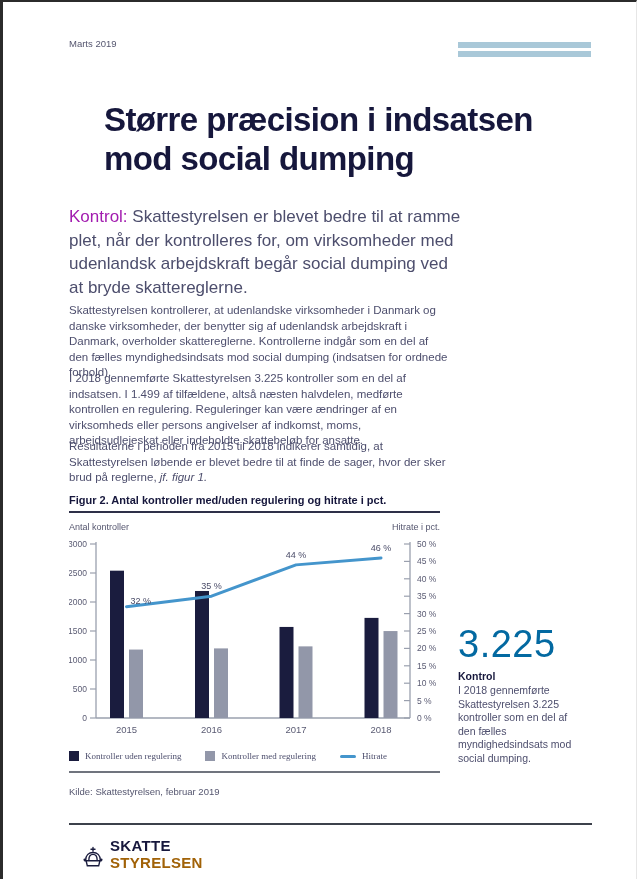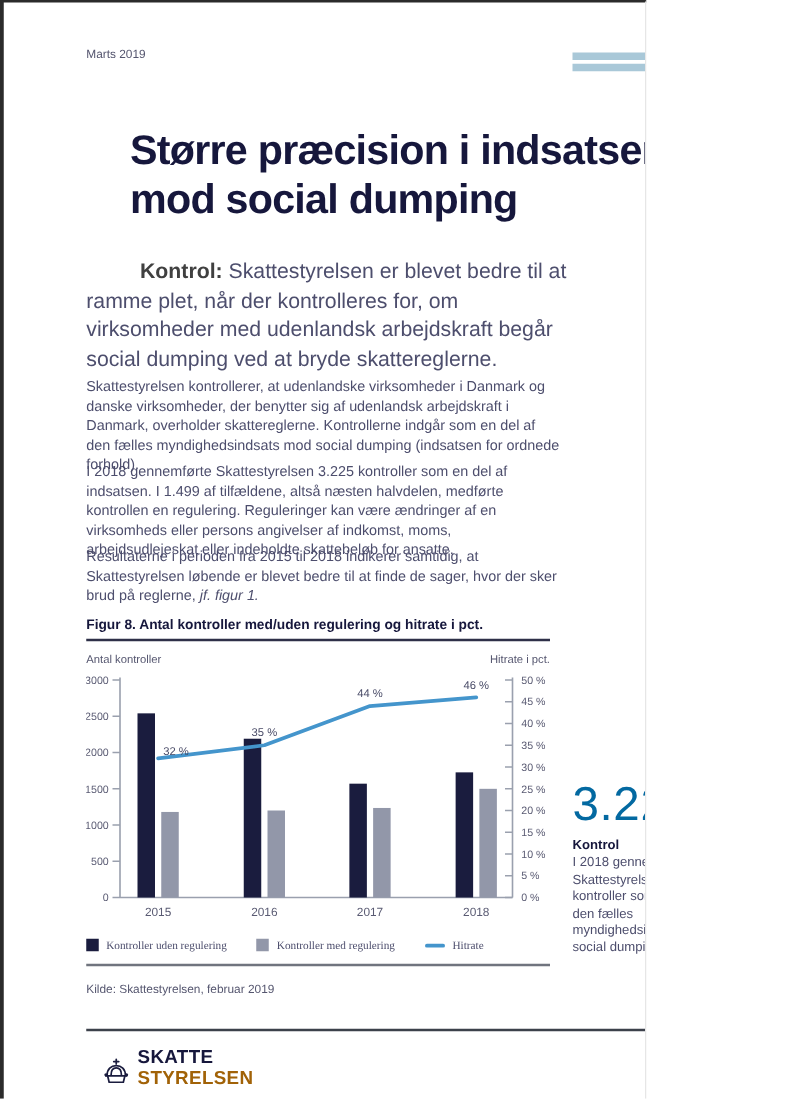--- a/index.html
+++ b/index.html
@@ -1,34 +1,34 @@
 <!DOCTYPE html>
 <html lang="da"><head>
 <meta charset="utf-8">
 <style>
   * { margin:0; padding:0; box-sizing:border-box; }
   html,body { background:#ffffff; }
   body { font-family:"Liberation Sans", sans-serif; }
   .page {
-    position:relative; width:517px; height:879px; background:#ffffff;
+    position:relative; width:637px; height:879px; background:#ffffff;
     border-left:3px solid #2b2b2b; border-top:2px solid #2b2b2b;
     border-right:1px solid #e6e6e6; overflow:hidden;
   }
   .abs { position:absolute; }
   .date { left:66px; top:36px; font-size:9.5px; color:#55566f; }
   .stripe { left:455px; width:133px; height:6px; background:#a9c8d8; }
   .stripe1 { top:40px; } .stripe2 { top:49px; }
   .title {
     left:64px; top:98px; width:520px; color:#16173c;
     font-size:33px; font-weight:800; line-height:39px; letter-spacing:-0.6px;margin-left:37px;
   }
   .lead {
     left:66px; top:203px; width:397px; font-size:17px; line-height:23.5px; color:#4d4e6d;
   }
-  .lead b { color:#404040; font-weight:700;margin-left:43px; }
+  .lead b { color:#a21caf; font-weight:400; }
   .para { left:66px; width:380px; font-size:11.5px; line-height:15.5px; color:#4d4e6d; }
   .p1 { top:301px; } .p2 { top:369px; } .p3 { top:437px; }
   .fig-title { left:66px; top:492px; width:371px; font-size:11px; font-weight:700; color:#16173c; }
   .fig-rule { left:66px; top:509px; width:371px; height:2px; background:#2e3048; }
   .axis-label { top:520px; font-size:9px; color:#55566f; }
   .axis-label-left { left:66px; }
   .axis-label-right { left:66px; width:371px; text-align:right; }
   .chart-wrap { left:66px; top:536px; width:371px; height:202px; }
   .legend { left:66px; top:749px; width:371px; display:flex; align-items:center; font-size:9px; color:#4d4e6d; }
   .legend-swatch { display:inline-block; width:10px; height:10px; margin-right:6px; }
@@ -59,21 +59,21 @@
     <span>Større præcision i indsatsen</span><br>
     <span>mod social dumping</span>
   </h1>
 
   <p class="abs lead"><b>Kontrol:</b><span> Skattestyrelsen er blevet bedre til at ramme plet, når der kontrolleres for, om virksomheder med udenlandsk arbejdskraft begår social dumping ved at bryde skattereglerne.</span></p>
 
   <p class="abs para p1">Skattestyrelsen kontrollerer, at udenlandske virksomheder i Danmark og danske virksomheder, der benytter sig af udenlandsk arbejdskraft i Danmark, overholder skattereglerne. Kontrollerne indgår som en del af den fælles myndighedsindsats mod social dumping (indsatsen for ordnede forhold).</p>
   <p class="abs para p2">I 2018 gennemførte Skattestyrelsen 3.225 kontroller som en del af indsatsen. I 1.499 af tilfældene, altså næsten halvdelen, medførte kontrollen en regulering. Reguleringer kan være ændringer af en virksomheds eller persons angivelser af indkomst, moms, arbejdsudlejeskat eller indeholdte skattebeløb for ansatte.</p>
   <p class="abs para p3"><span>Resultaterne i perioden fra 2015 til 2018 indikerer samtidig, at Skattestyrelsen løbende er blevet bedre til at finde de sager, hvor der sker brud på reglerne, </span><i>jf. figur 1.</i></p>
 
-  <div class="abs fig-title">Figur 8. Antal kontroller med/uden regulering og hitrate i pct.</div>
+  <div class="abs fig-title">Figur 2. Antal kontroller med/uden regulering og hitrate i pct.</div>
   <div class="abs fig-rule"></div>
 
   <div class="abs axis-label axis-label-left">Antal kontroller</div>
   <div class="abs axis-label axis-label-right">Hitrate i pct.</div>
 
   <div class="abs chart-wrap">
     <svg id="chart-svg" width="371" height="202" viewBox="0 0 371 202">
         <line x1="27" y1="4" x2="27" y2="180" stroke="#9aa0ae" stroke-width="1.3"></line>
         <line x1="341" y1="4" x2="341" y2="180" stroke="#9aa0ae" stroke-width="1.3"></line>
         <line x1="27" y1="180" x2="341" y2="180" stroke="#9aa0ae" stroke-width="1.3"></line>

